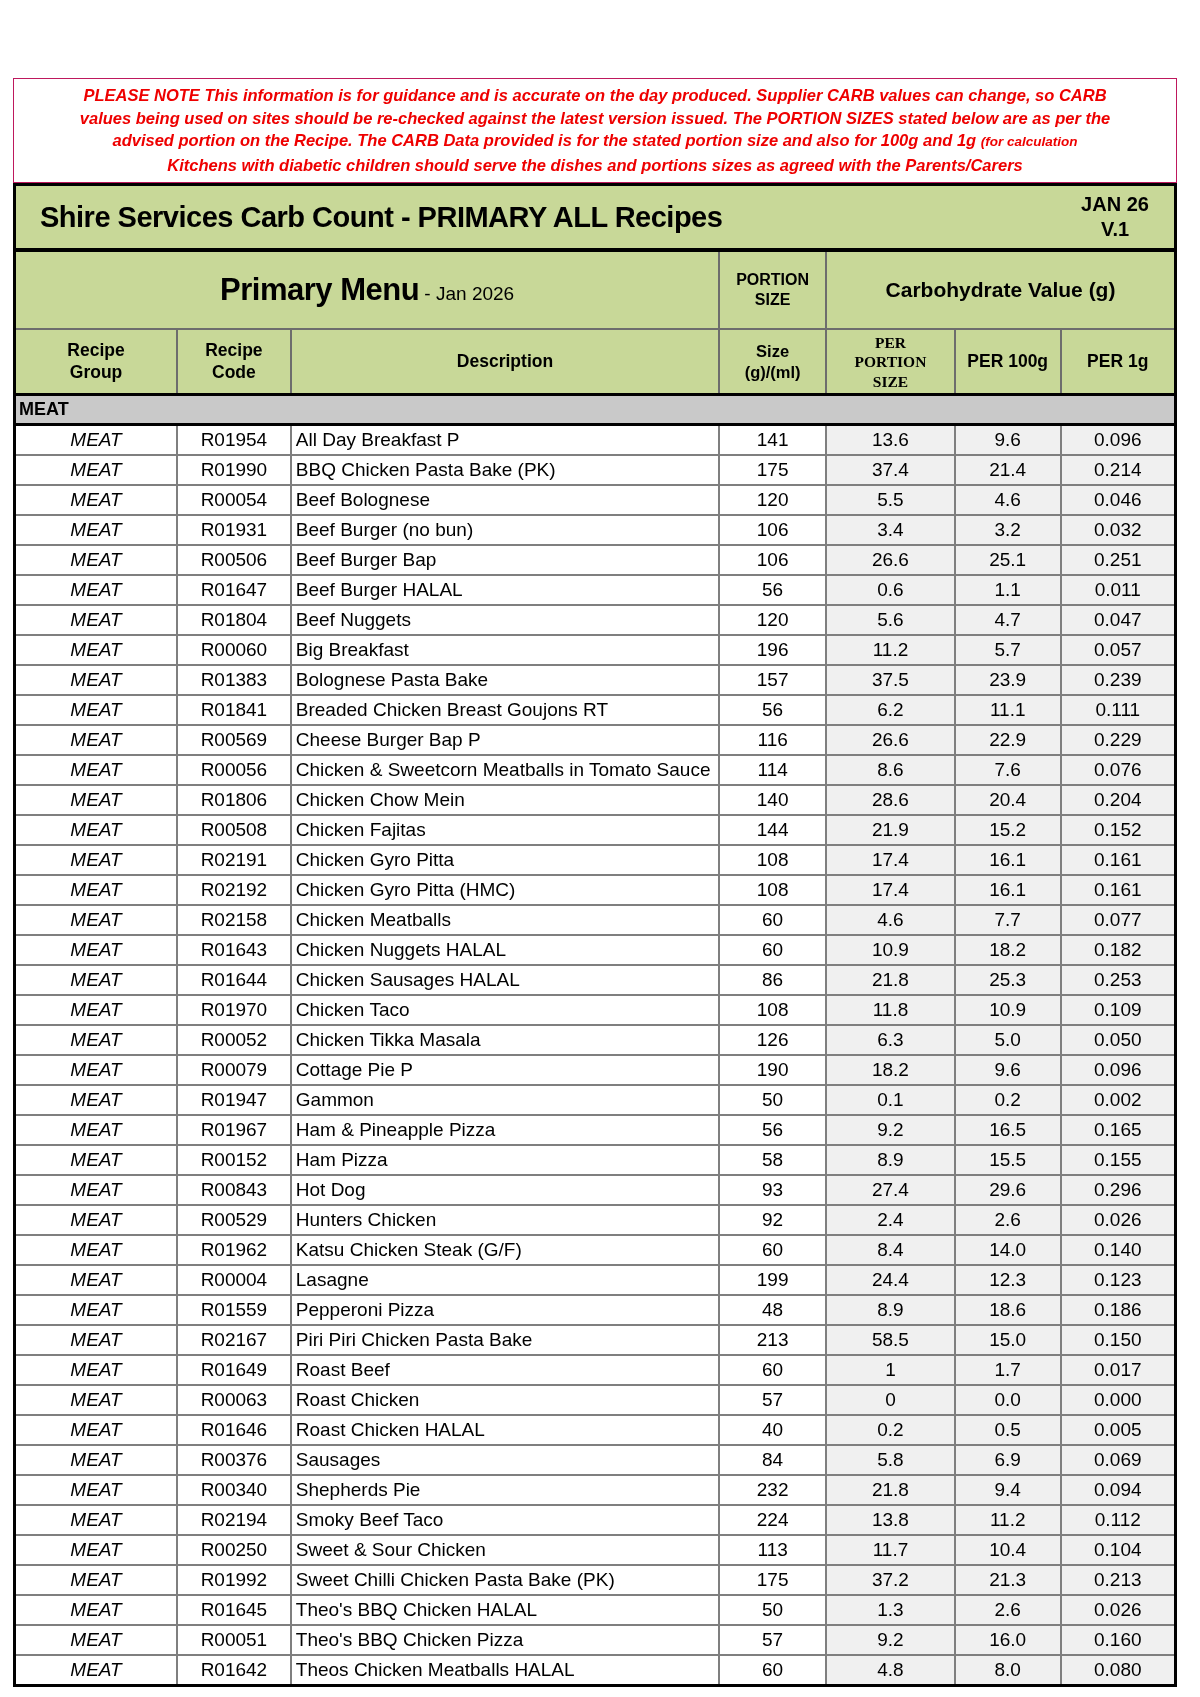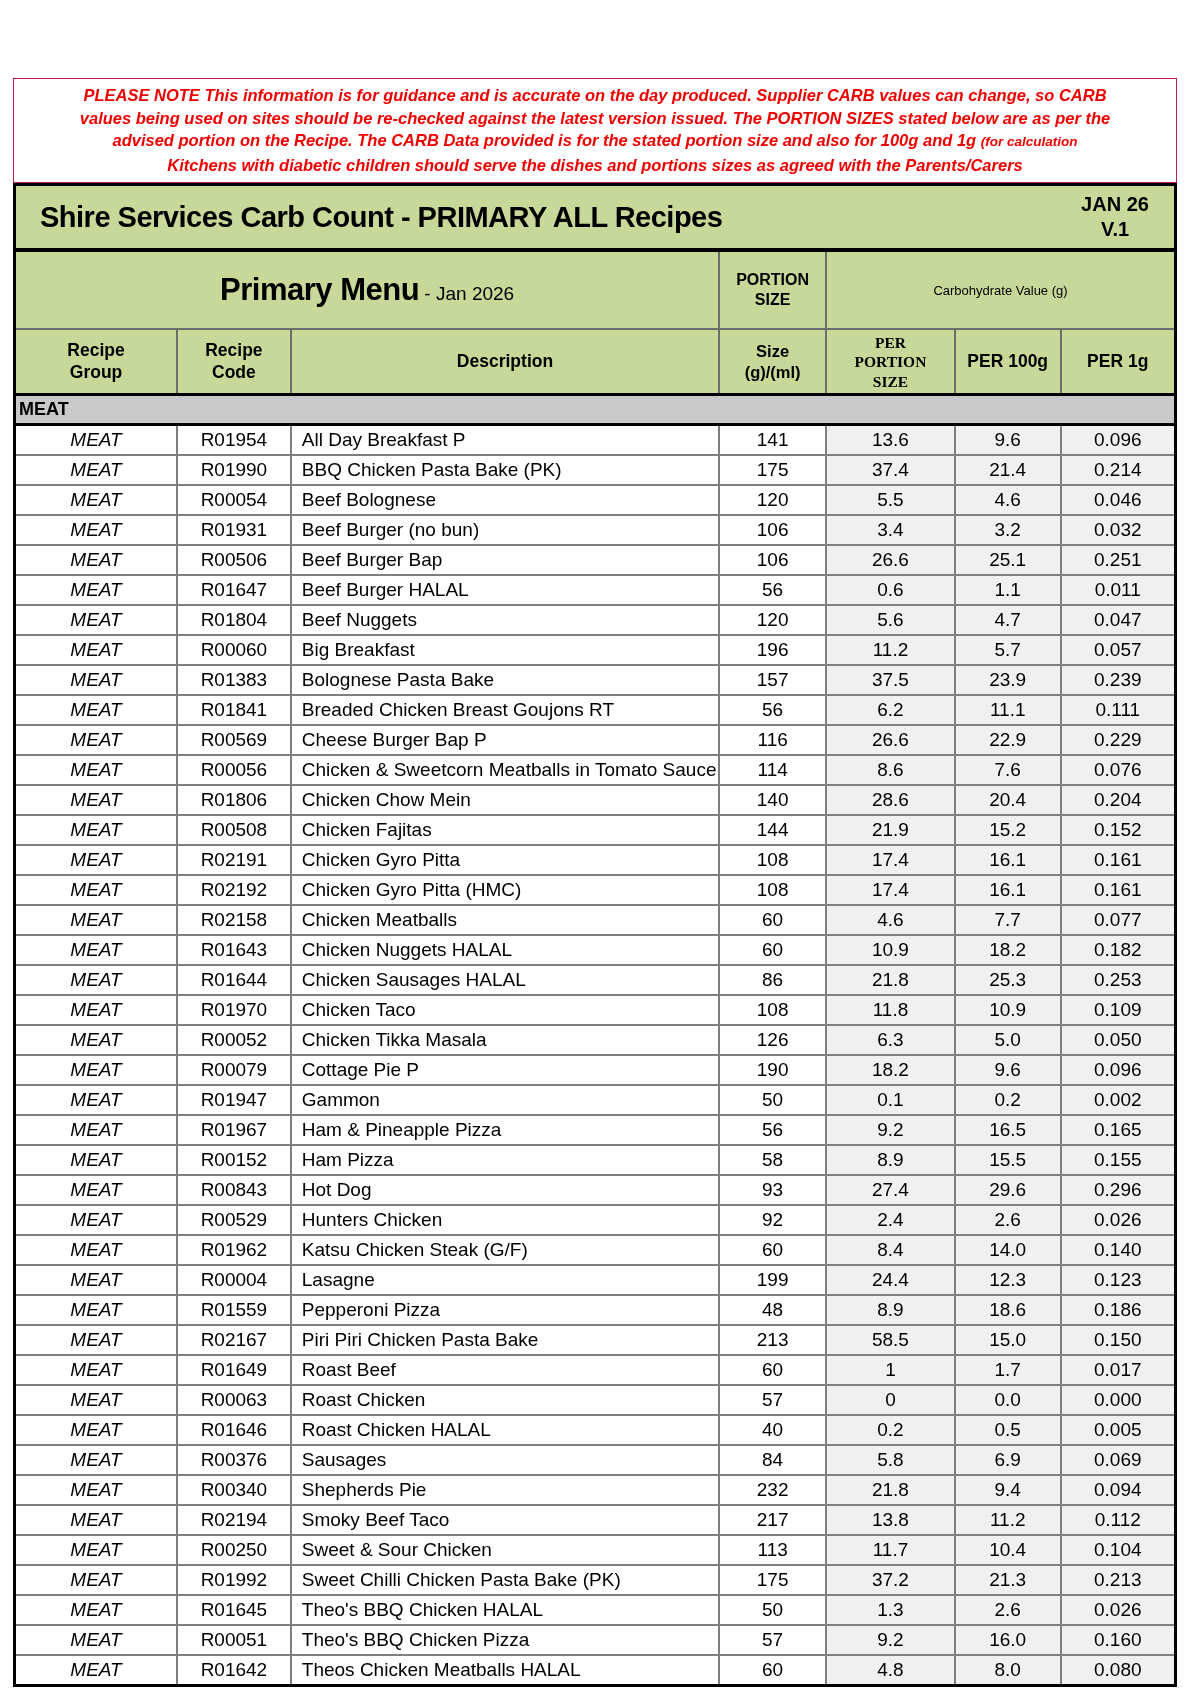--- a/index.html
+++ b/index.html
@@ -40,21 +40,21 @@
   
   tr.menu-row td{
     background:var(--header_green);height:76px;
     border:2px solid #6d6d6d;border-top:none;
     vertical-align:middle;text-align:center;
   }
   td.menu-left{text-align:left;padding-left:8px;}
   .menu-title{font-size:31px;font-weight:bold;letter-spacing:-0.5px;}
   .menu-subtitle{font-size:19px;font-weight:normal;}
   td.portion-head{font-size:16px;font-weight:bold;line-height:1.25;white-space:pre-line;}
-  td.carbval-head{font-size:13px;font-weight:normal;}
+  td.carbval-head{font-size:21px;font-weight:bold;}
 
   
   tr.colhead-row th{
     background:var(--header_green);height:63px;
     border:2px solid #6d6d6d;
     border-bottom:3px solid #000;
     font-size:17.5px;font-weight:bold;line-height:1.25;
     vertical-align:middle;text-align:center;white-space:pre-line;
   }
   tr.colhead-row th.pp-head{font-size:15.5px;font-family:Liberation Serif, serif;}
@@ -68,21 +68,21 @@
     vertical-align:middle;
   }
 
   
   tr.data-row td{
     height:28px;border:2px solid #7f7f7f;
     font-size:19px;vertical-align:middle;text-align:center;
     background:#fff;white-space:nowrap;
   }
   tr.data-row td.group{font-style:italic;}
-  tr.data-row td.desc{text-align:left;padding-left:10px;}
+  tr.data-row td.desc{text-align:left;padding-left:4px;}
   tr.data-row td.val{background:var(--value_grey);}
 </style>
 </head>
 <body>
 
 <div class="page">
 
   <div class="notice-box" id="notice-box">
       <div class="notice-line"><span>PLEASE NOTE This information is for guidance and is accurate on the day produced. Supplier CARB values can change, so CARB</span></div>
       <div class="notice-line"><span>values being used on sites should be re-checked against the latest version issued. The PORTION SIZES stated below are as per the</span></div>
@@ -465,21 +465,21 @@
           <td class="desc">Shepherds Pie</td>
           <td class="size">232</td>
           <td class="val">21.8</td>
           <td class="val">9.4</td>
           <td class="val">0.094</td>
         </tr>
         <tr class="data-row">
           <td class="group">MEAT</td>
           <td class="code">R02194</td>
           <td class="desc">Smoky Beef Taco</td>
-          <td class="size">217</td>
+          <td class="size">224</td>
           <td class="val">13.8</td>
           <td class="val">11.2</td>
           <td class="val">0.112</td>
         </tr>
         <tr class="data-row">
           <td class="group">MEAT</td>
           <td class="code">R00250</td>
           <td class="desc">Sweet &amp; Sour Chicken</td>
           <td class="size">113</td>
           <td class="val">11.7</td>

